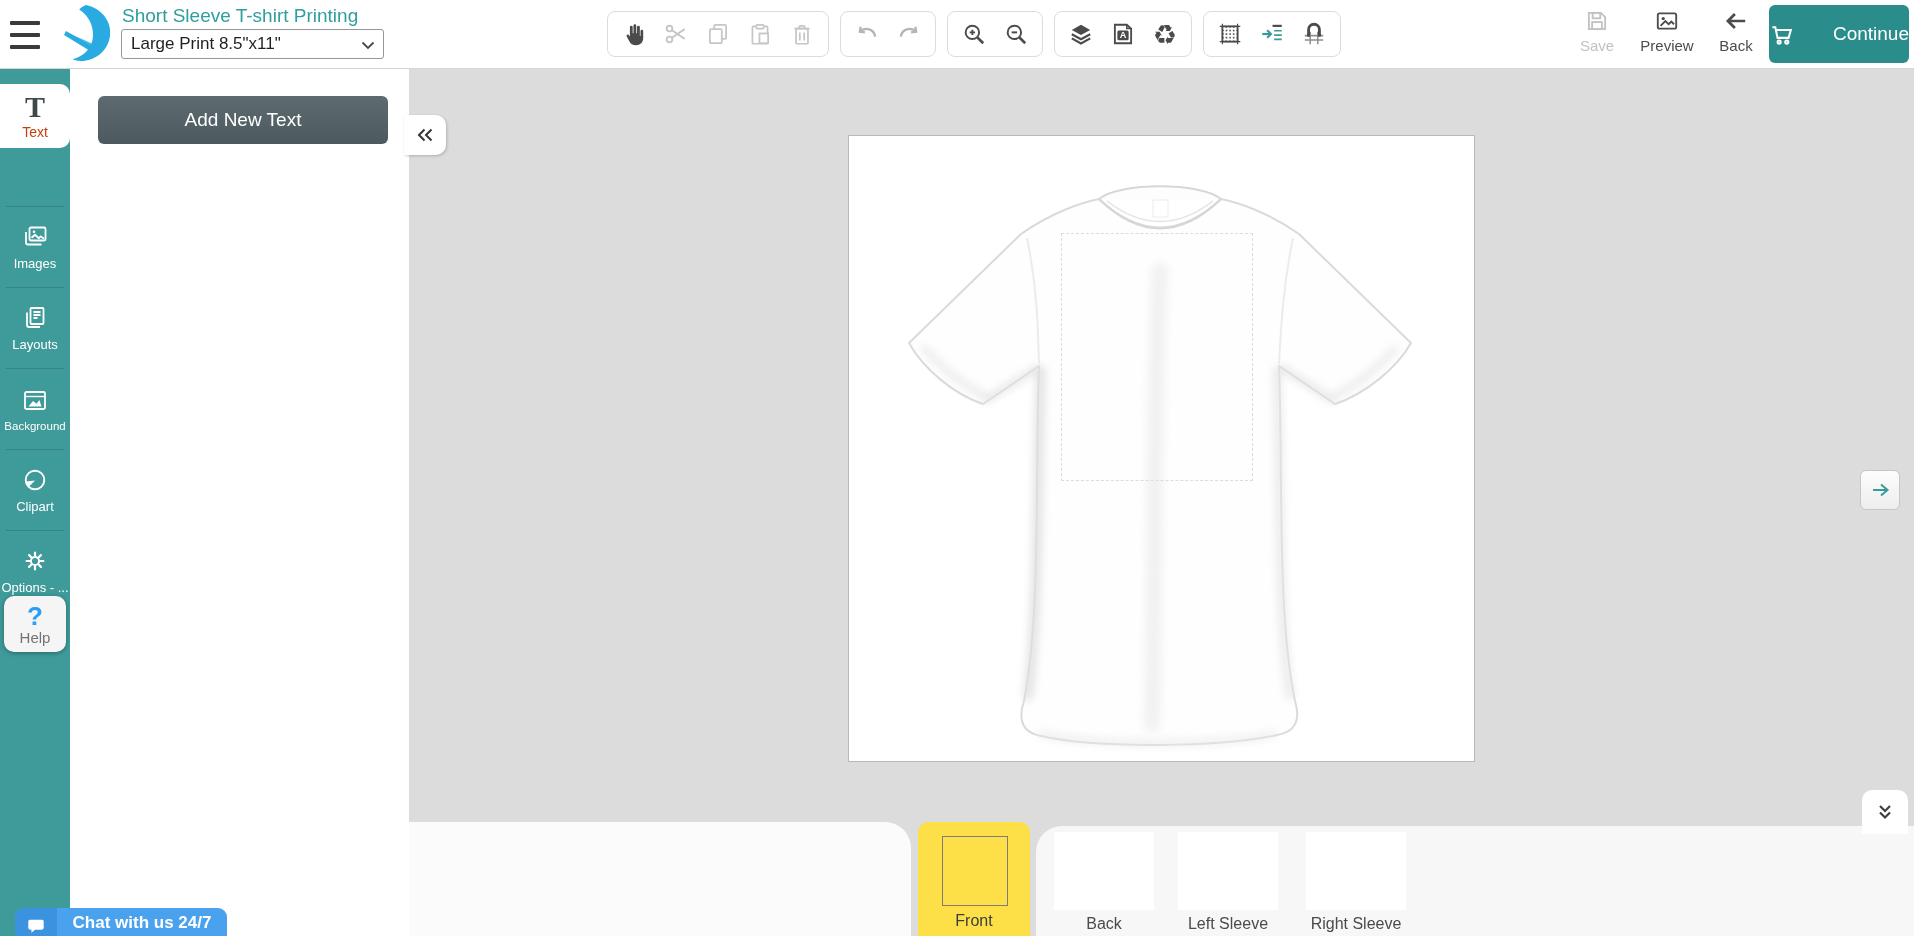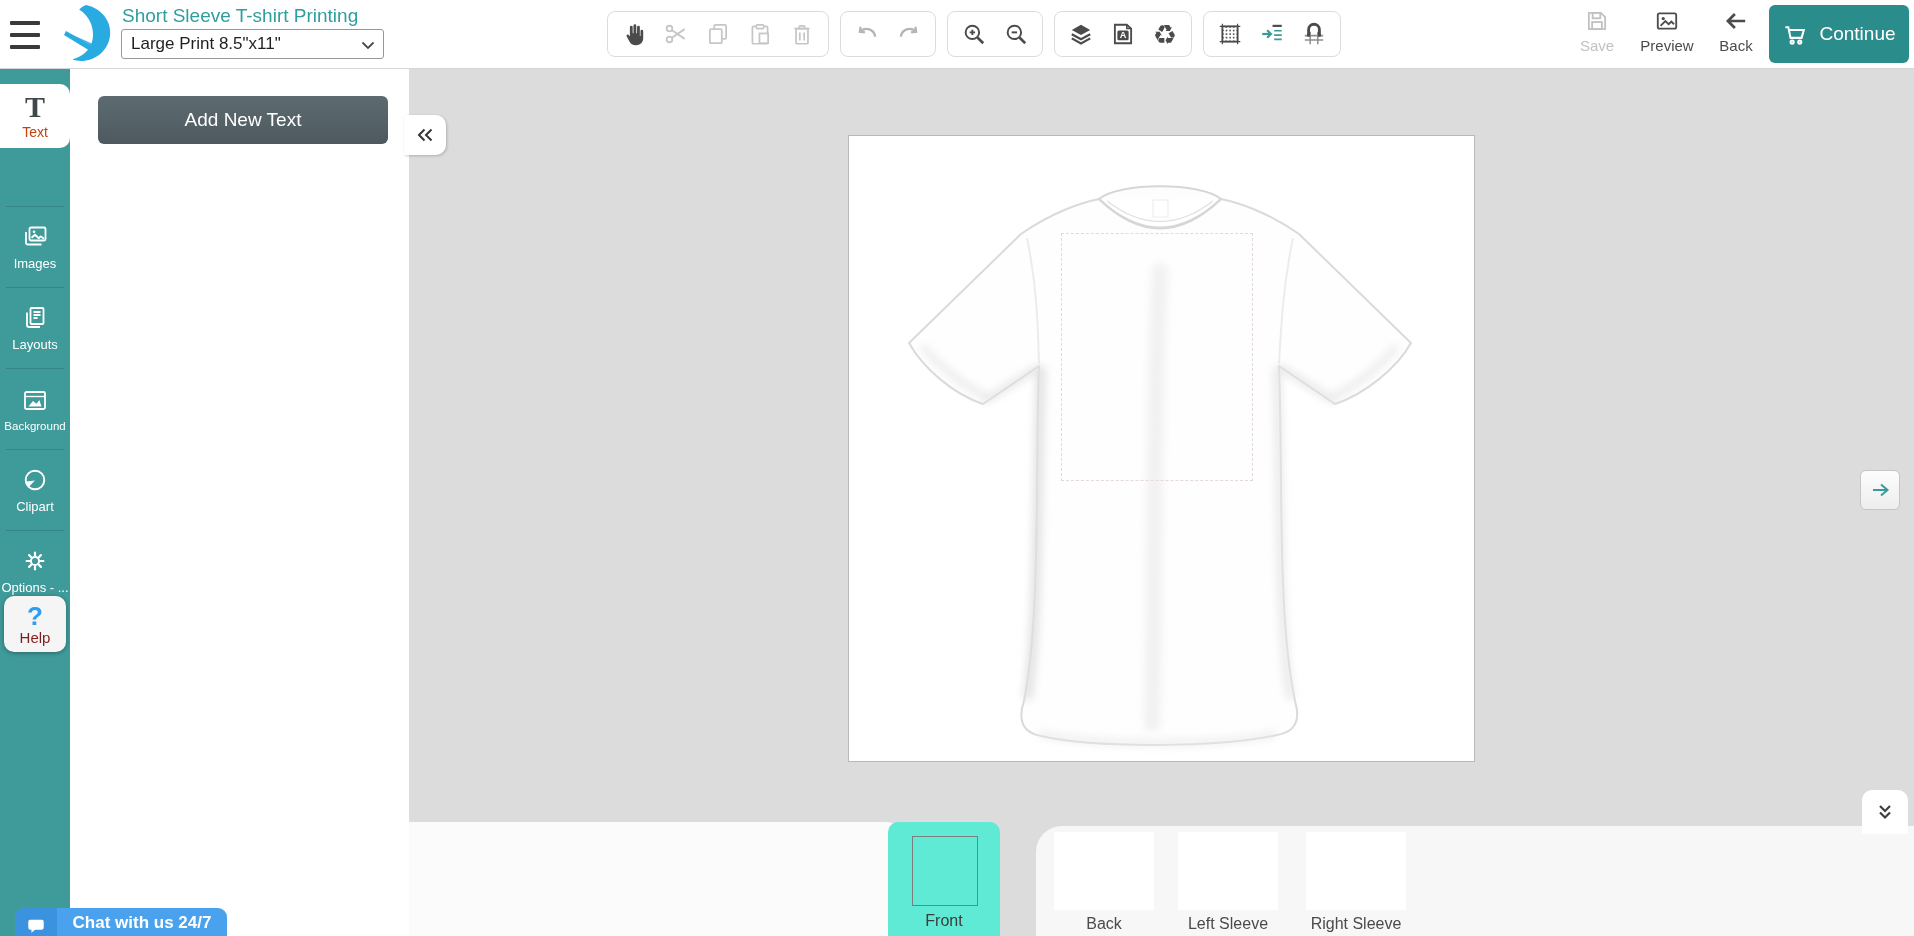--- a/index.html
+++ b/index.html
@@ -27,41 +27,41 @@
           border-radius:6px;cursor:pointer;}
   .glyph-recycle{font-family:"DejaVu Sans",sans-serif;font-size:27px;color:#4b4b4b;line-height:1;}
 
   .top-action{position:absolute;top:8px;display:flex;flex-direction:column;align-items:center;
               gap:3px;cursor:pointer;}
   .top-action .lbl{font-size:15px;}
   .act-save{left:1566px;width:62px;color:#c2c2c2;}
   .act-preview{left:1634px;width:66px;color:#4c4c4c;}
   .act-back{left:1708px;width:56px;color:#4c4c4c;}
   .continue-btn{position:absolute;left:1769px;top:5px;width:140px;height:58px;background:#2b8c8c;
-                border-radius:6px;display:flex;align-items:center;justify-content:center;gap:10px;
+                border-radius:6px;display:flex;align-items:center;justify-content:space-between;gap:10px;
                 color:#fff;font-size:19px;cursor:pointer;}
 
   
   .sidebar{position:absolute;left:0;top:68px;width:70px;bottom:0;background:#3f9a9a;z-index:20;}
   .sb-text-tab{position:absolute;left:0;top:16px;width:70px;height:64px;background:#fff;
                border-radius:0 10px 10px 0;display:flex;flex-direction:column;align-items:center;
                justify-content:center;cursor:pointer;}
   .sb-text-tab .tglyph{font-family:"Liberation Serif",serif;font-weight:bold;font-size:30px;
                        color:#3f4848;line-height:1;}
   .sb-text-tab .lbl{font-size:14px;color:#c2410c;margin-top:2px;}
   .sb-list{position:absolute;left:6px;right:6px;top:92px;border-top:1px solid rgba(0,0,0,.15);margin-top:46px;}
   .sb-item{height:80px;border-bottom:1px solid rgba(0,0,0,.15);display:flex;flex-direction:column;
            align-items:center;justify-content:center;gap:5px;color:#fff;cursor:pointer;}
   .sb-item .lbl{font-size:13px;white-space:nowrap;}
   .sb-item .lbl.sm{font-size:11.5px;}
   .help-tab{position:absolute;left:4px;top:528px;width:62px;height:56px;background:#f5f5f5;
             border-radius:10px;box-shadow:0 1px 4px rgba(0,0,0,.35);display:flex;flex-direction:column;
             align-items:center;justify-content:center;cursor:pointer;}
   .help-tab .q{font-size:26px;font-weight:bold;color:#2a9df4;line-height:1;}
-  .help-tab .lbl{font-size:15px;color:#7f1d1d;}
+  .help-tab .lbl{font-size:15px;color:#737373;}
 
   
   .left-panel{position:absolute;left:70px;top:68px;width:339px;bottom:0;background:#fff;z-index:10;}
   .add-text-btn{position:absolute;left:28px;top:28px;width:290px;height:48px;border-radius:6px;
                 background:linear-gradient(#5d6b71,#4d595f);display:flex;align-items:center;
                 justify-content:center;color:#fff;font-size:19px;cursor:pointer;}
   .collapse-tab{position:absolute;left:404px;top:115px;width:42px;height:40px;background:#fff;
                 border-radius:0 10px 10px 0;box-shadow:1px 1px 3px rgba(0,0,0,.2);display:flex;
                 align-items:center;justify-content:center;z-index:15;cursor:pointer;}
 
@@ -70,21 +70,21 @@
           border:1px solid #b9b9b9;box-sizing:content-box;}
   .print-area{position:absolute;left:212px;top:97px;width:190px;height:246px;
               border:1px dashed #e5d8d8;}
   .next-btn{position:absolute;left:1860px;top:470px;width:38px;height:38px;background:linear-gradient(#fdfdfd,#ededed);
             border:1px solid #c6c6c6;border-radius:6px;display:flex;align-items:center;
             justify-content:center;cursor:pointer;}
 
   
   .bottom-left-panel{position:absolute;left:409px;top:822px;width:502px;height:114px;
                      background:#fbfbfb;border-radius:0 26px 0 0;z-index:6;}
-  .front-tab{position:absolute;left:888px;top:822px;width:112px;height:114px;background:#5eead4;
+  .front-tab{position:absolute;left:918px;top:822px;width:112px;height:114px;background:#fde047;
              border-radius:10px 10px 0 0;z-index:6;cursor:pointer;}
   .front-tab .thumb{position:absolute;left:24px;top:14px;width:64px;height:68px;background:transparent;
                     border:1px solid #7d7d7d;}
   .front-tab .lbl{position:absolute;left:0;right:0;bottom:6px;text-align:center;font-size:16px;color:#3c3c3c;}
   .views-panel{position:absolute;left:1036px;top:826px;right:0;height:110px;background:#f7f7f7;
                border-radius:26px 0 0 0;z-index:5;}
   .view-item{position:absolute;top:6px;width:104px;cursor:pointer;}
   .view-item .thumb{width:100px;height:78px;background:#fff;margin:0 auto;}
   .view-item .lbl{text-align:center;font-size:16px;color:#4b4b4b;margin-top:5px;white-space:nowrap;}
   .v-back{left:16px;}.v-left{left:140px;}.v-right{left:268px;}

